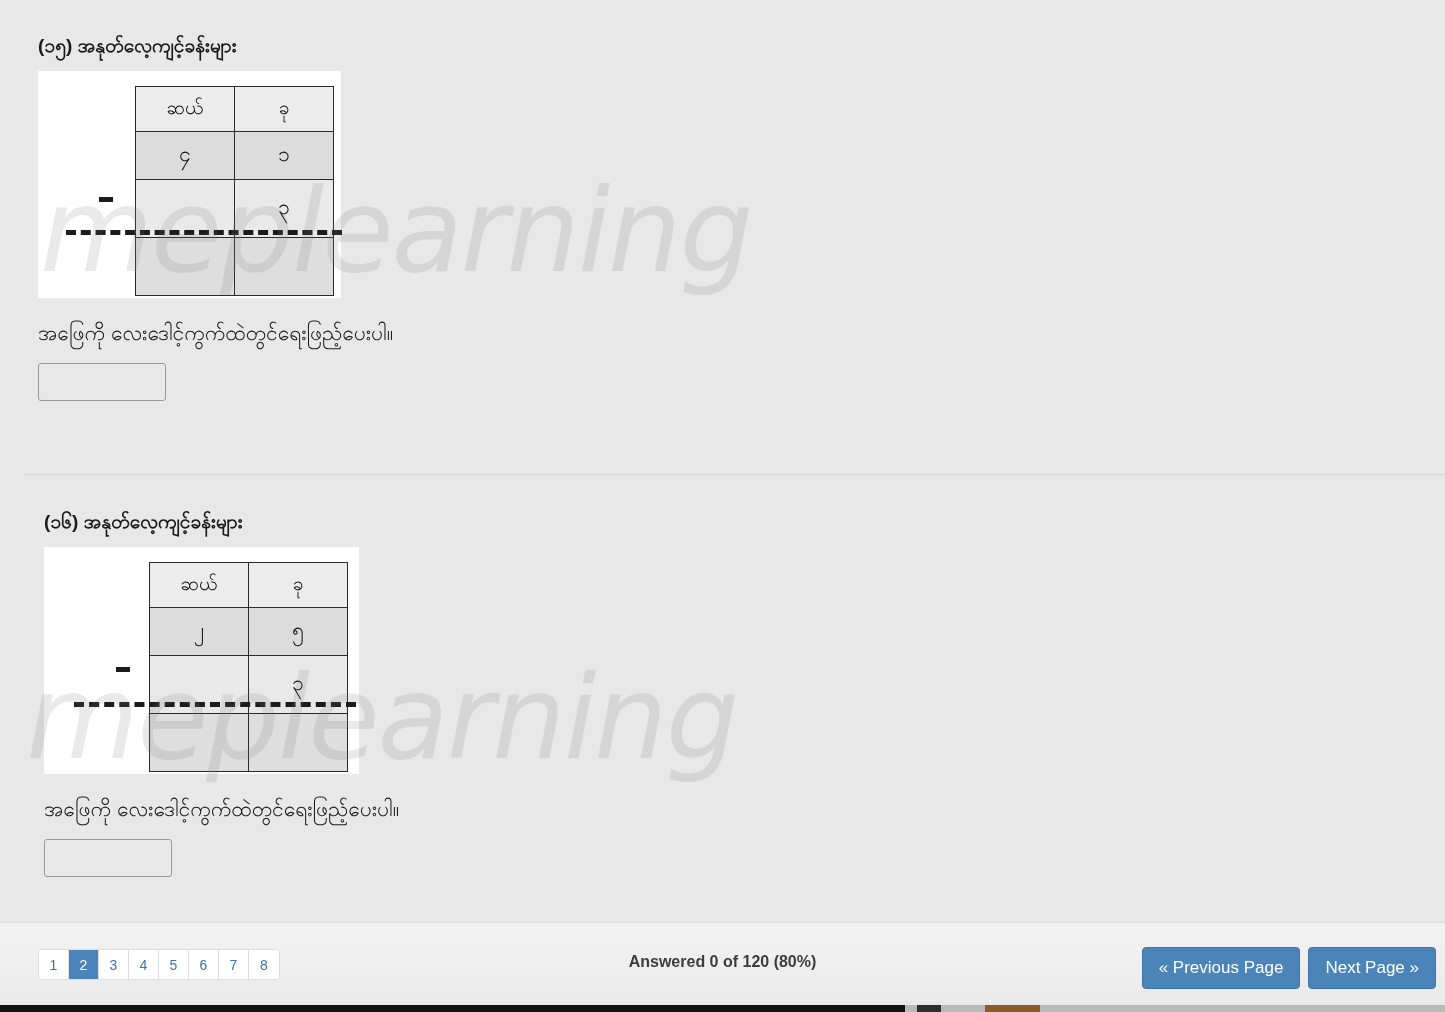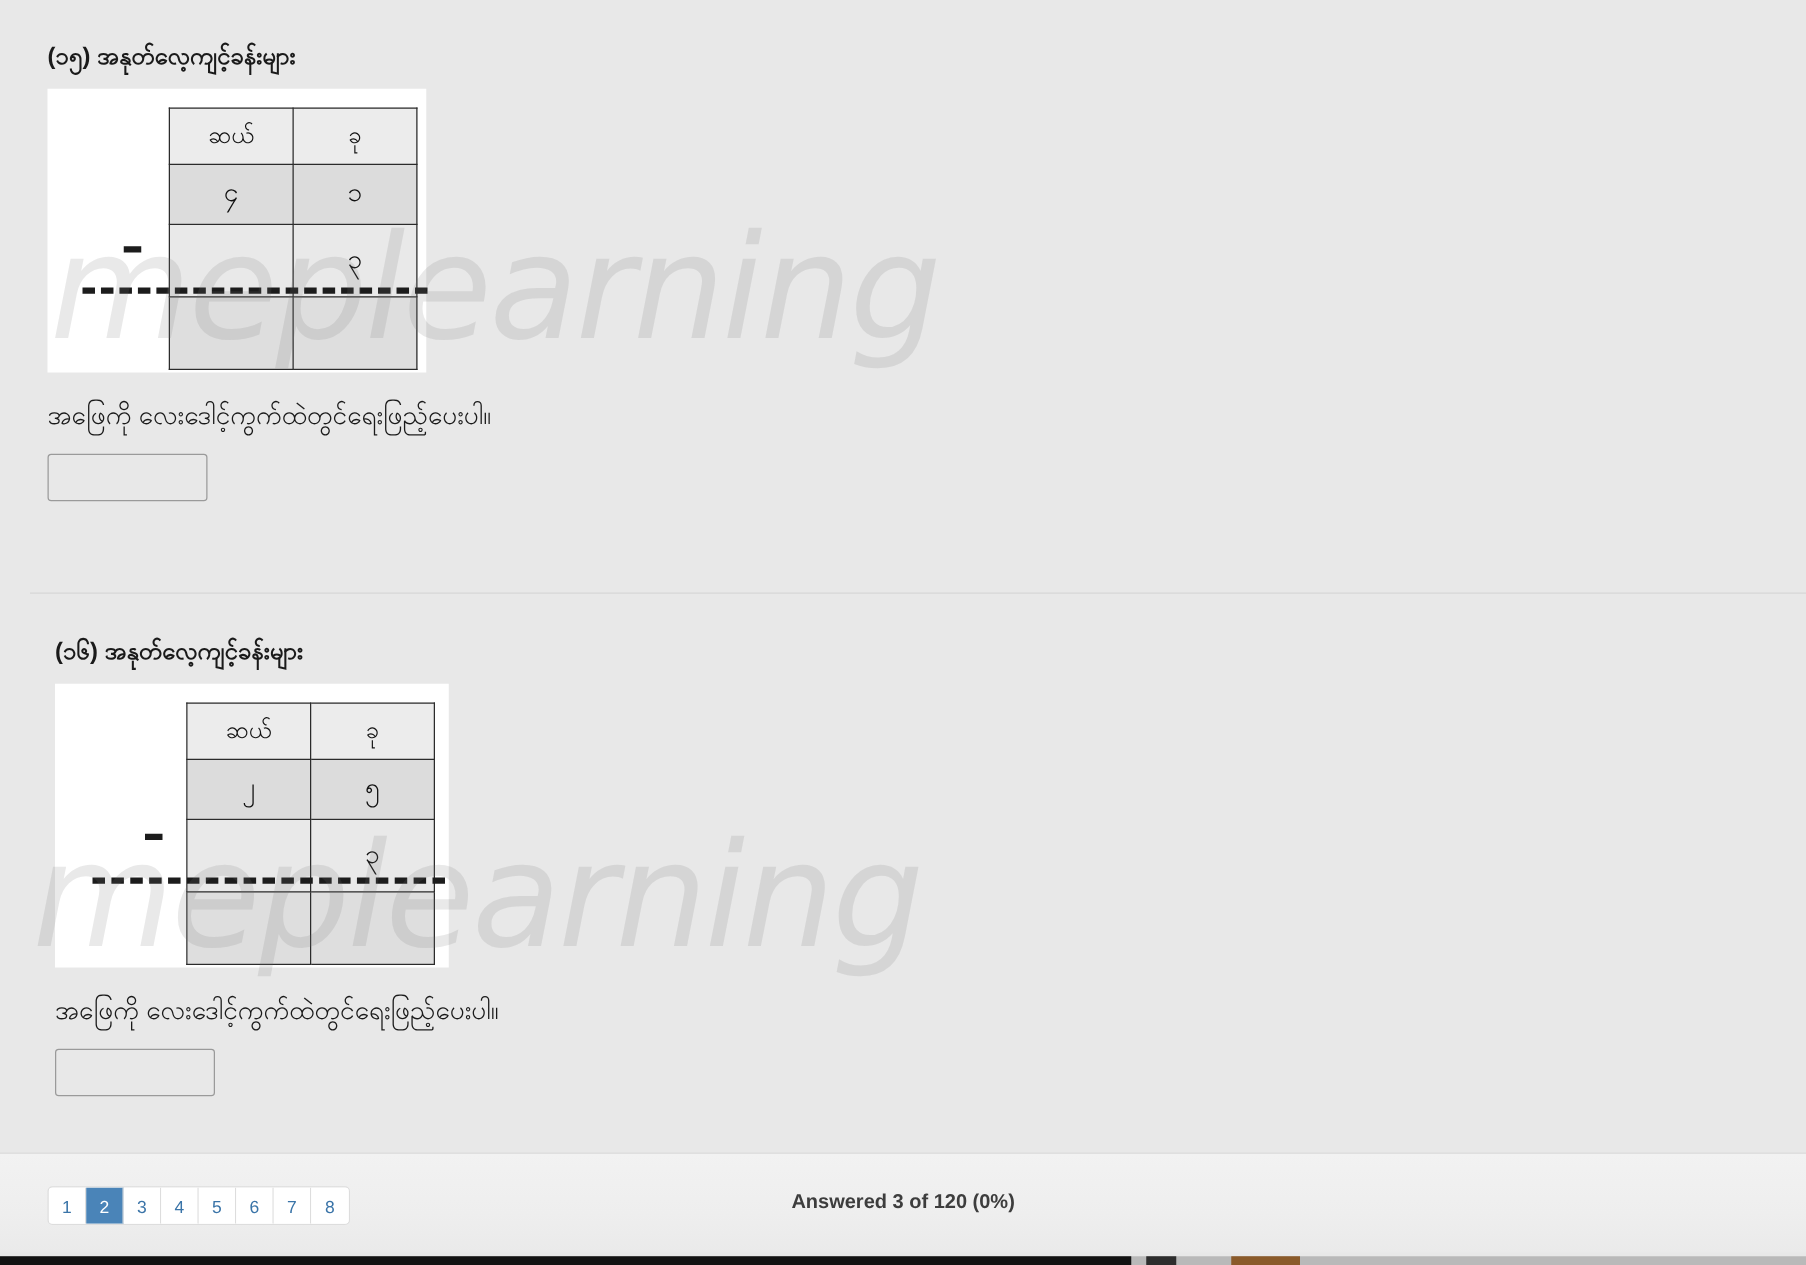--- a/index.html
+++ b/index.html
@@ -319,22 +319,26 @@
         <div class="page-btn">1</div>
         <div class="page-btn active">2</div>
         <div class="page-btn">3</div>
         <div class="page-btn">4</div>
         <div class="page-btn">5</div>
         <div class="page-btn">6</div>
         <div class="page-btn">7</div>
         <div class="page-btn">8</div>
       </div>
 
-    <div class="answered-status">Answered 3 of 120 (0%)</div>
-
+    <div class="answered-status">Answered 0 of 120 (80%)</div>
+
+    <div class="nav-buttons">
+      <button class="nav-btn">« Previous Page</button>
+      <button class="nav-btn">Next Page »</button>
+    </div>
   </div>
 
   <div class="os-strip">
     <div class="seg-dark"></div>
     <div class="seg-icon2"></div>
     <div class="seg-icon"></div>
   </div>
 
 </div>
 

